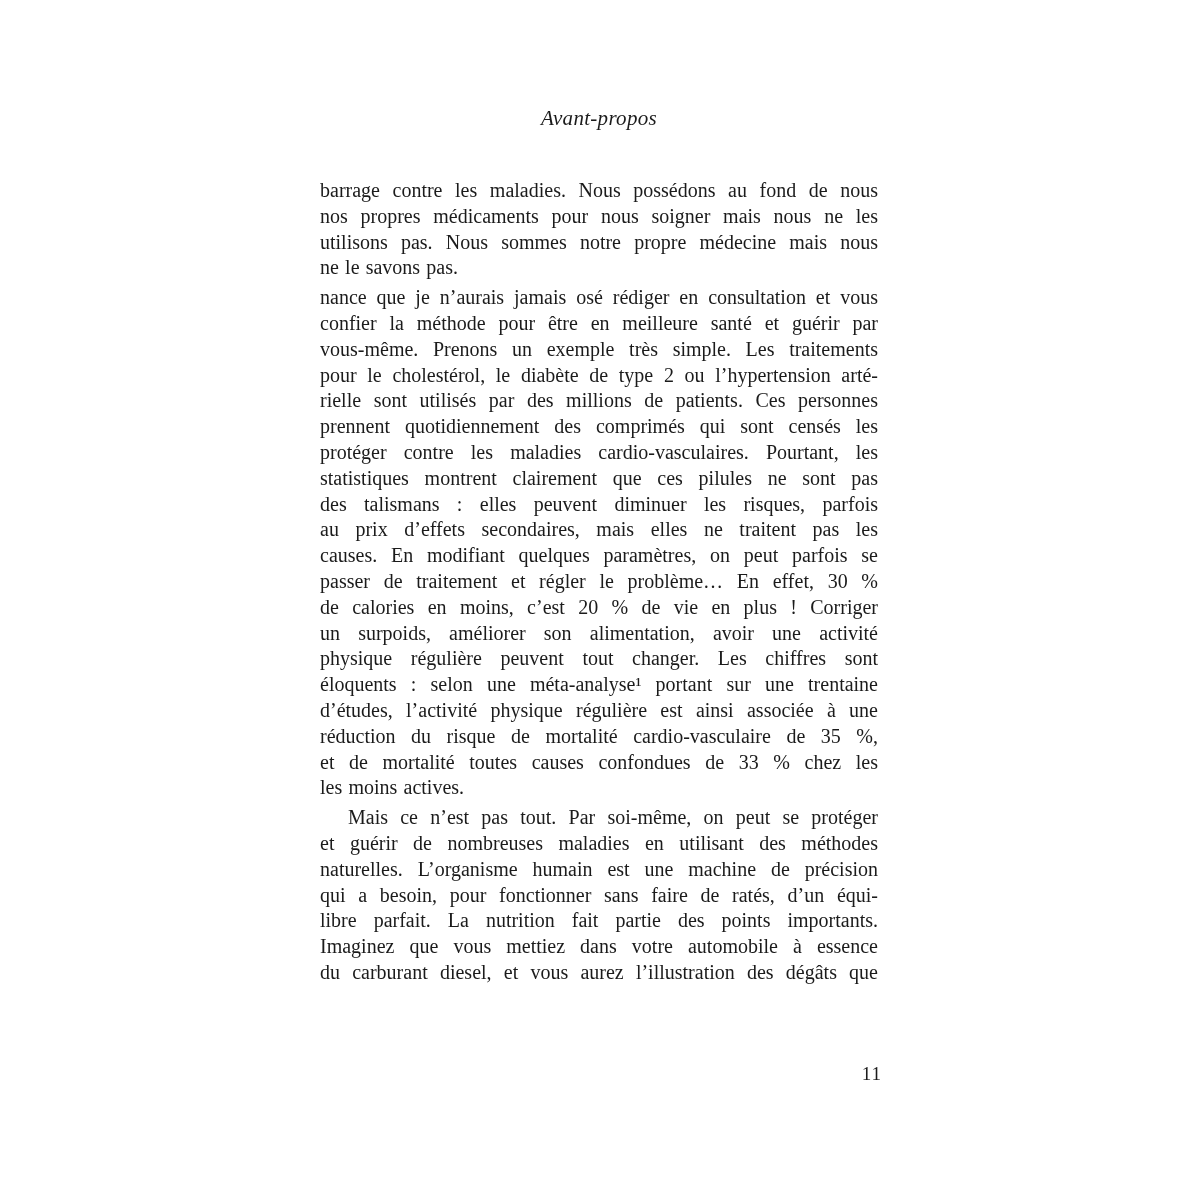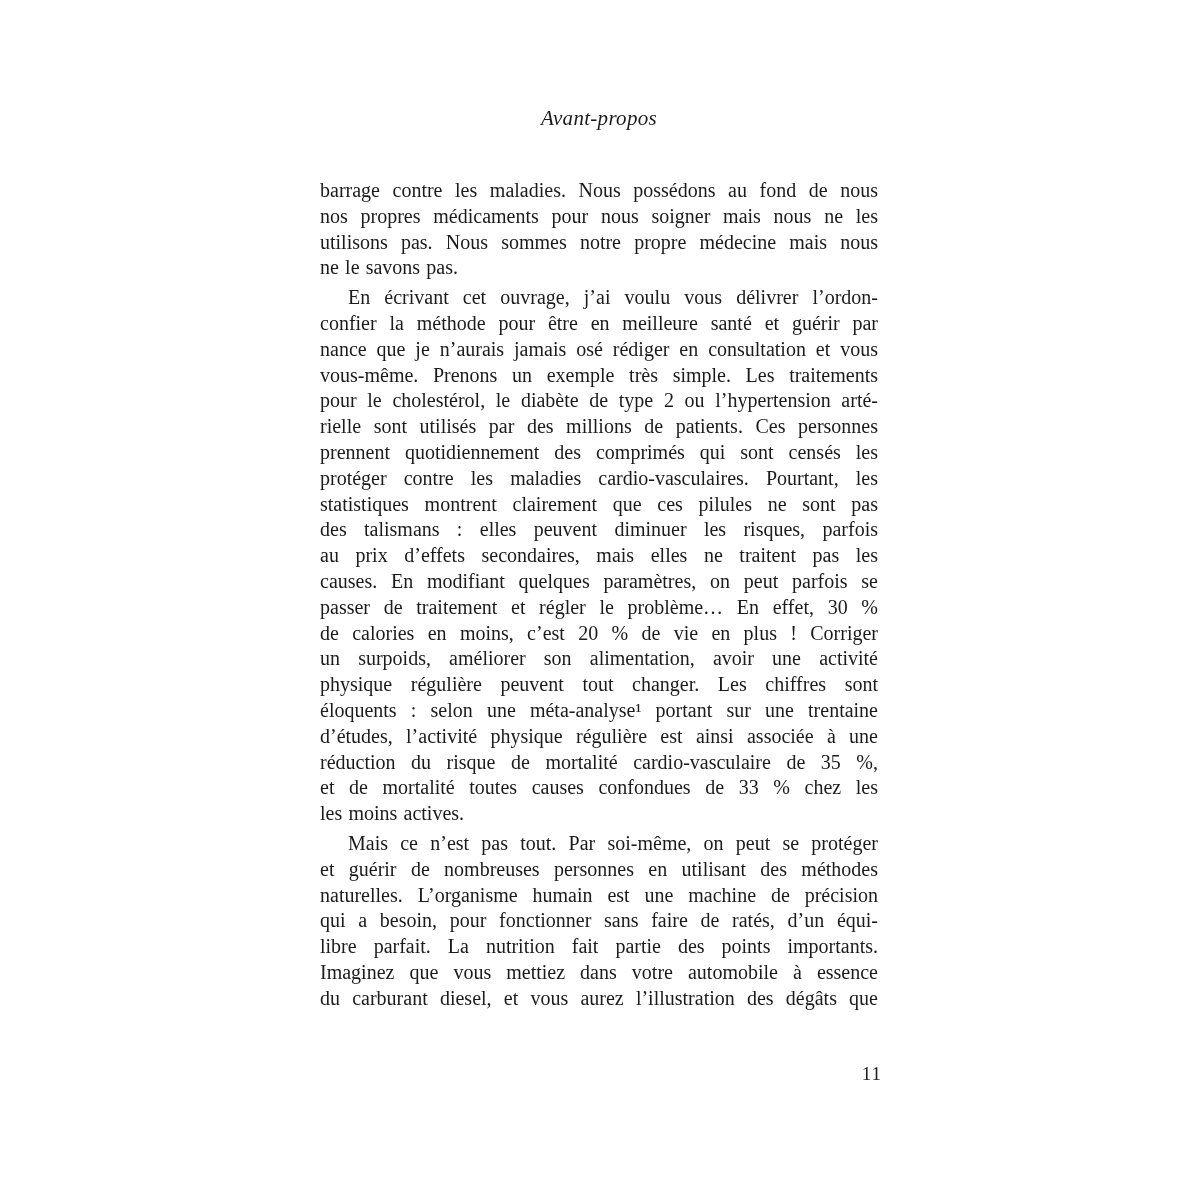--- a/index.html
+++ b/index.html
@@ -72,23 +72,22 @@
   <div class="running-header">Avant-propos</div>
 
   <div class="text-block">
       <div class="paragraph">
         <div class="line just">barrage contre les maladies. Nous possédons au fond de nous</div>
         <div class="line just">nos propres médicaments pour nous soigner mais nous ne les</div>
         <div class="line just">utilisons pas. Nous sommes notre propre médecine mais nous</div>
         <div class="line">ne le savons pas.</div>
       </div>
       <div class="paragraph">
-        <div class="line just indent">En écrivant cet ouvrage, j’ai voulu vous délivrer l’ordon-</div>
+        <div class="line just">nance que je n’aurais jamais osé rédiger en consultation et vous</div>
         <div class="line just">confier la méthode pour être en meilleure santé et guérir par</div>
-        <div class="line just">nance que je n’aurais jamais osé rédiger en consultation et vous</div>
         <div class="line just">vous-même. Prenons un exemple très simple. Les traitements</div>
         <div class="line just">pour le cholestérol, le diabète de type 2 ou l’hypertension arté-</div>
         <div class="line just">rielle sont utilisés par des millions de patients. Ces personnes</div>
         <div class="line just">prennent quotidiennement des comprimés qui sont censés les</div>
         <div class="line just">protéger contre les maladies cardio-vasculaires. Pourtant, les</div>
         <div class="line just">statistiques montrent clairement que ces pilules ne sont pas</div>
         <div class="line just">des talismans : elles peuvent diminuer les risques, parfois</div>
         <div class="line just">au prix d’effets secondaires, mais elles ne traitent pas les</div>
         <div class="line just">causes. En modifiant quelques paramètres, on peut parfois se</div>
         <div class="line just">passer de traitement et régler le problème… En effet, 30 %</div>
@@ -96,21 +95,21 @@
         <div class="line just">un surpoids, améliorer son alimentation, avoir une activité</div>
         <div class="line just">physique régulière peuvent tout changer. Les chiffres sont</div>
         <div class="line just">éloquents : selon une méta-analyse¹ portant sur une trentaine</div>
         <div class="line just">d’études, l’activité physique régulière est ainsi associée à une</div>
         <div class="line just">réduction du risque de mortalité cardio-vasculaire de 35 %,</div>
         <div class="line just">et de mortalité toutes causes confondues de 33 % chez les</div>
         <div class="line">les moins actives.</div>
       </div>
       <div class="paragraph">
         <div class="line just indent">Mais ce n’est pas tout. Par soi-même, on peut se protéger</div>
-        <div class="line just">et guérir de nombreuses personnes en utilisant des méthodes</div>
+        <div class="line just">et guérir de nombreuses maladies en utilisant des méthodes</div>
         <div class="line just">naturelles. L’organisme humain est une machine de précision</div>
         <div class="line just">qui a besoin, pour fonctionner sans faire de ratés, d’un équi-</div>
         <div class="line just">libre parfait. La nutrition fait partie des points importants.</div>
         <div class="line just">Imaginez que vous mettiez dans votre automobile à essence</div>
         <div class="line just">du carburant diesel, et vous aurez l’illustration des dégâts que</div>
       </div>
     </div>
 
   <div class="page-number">11</div>
 </div>

